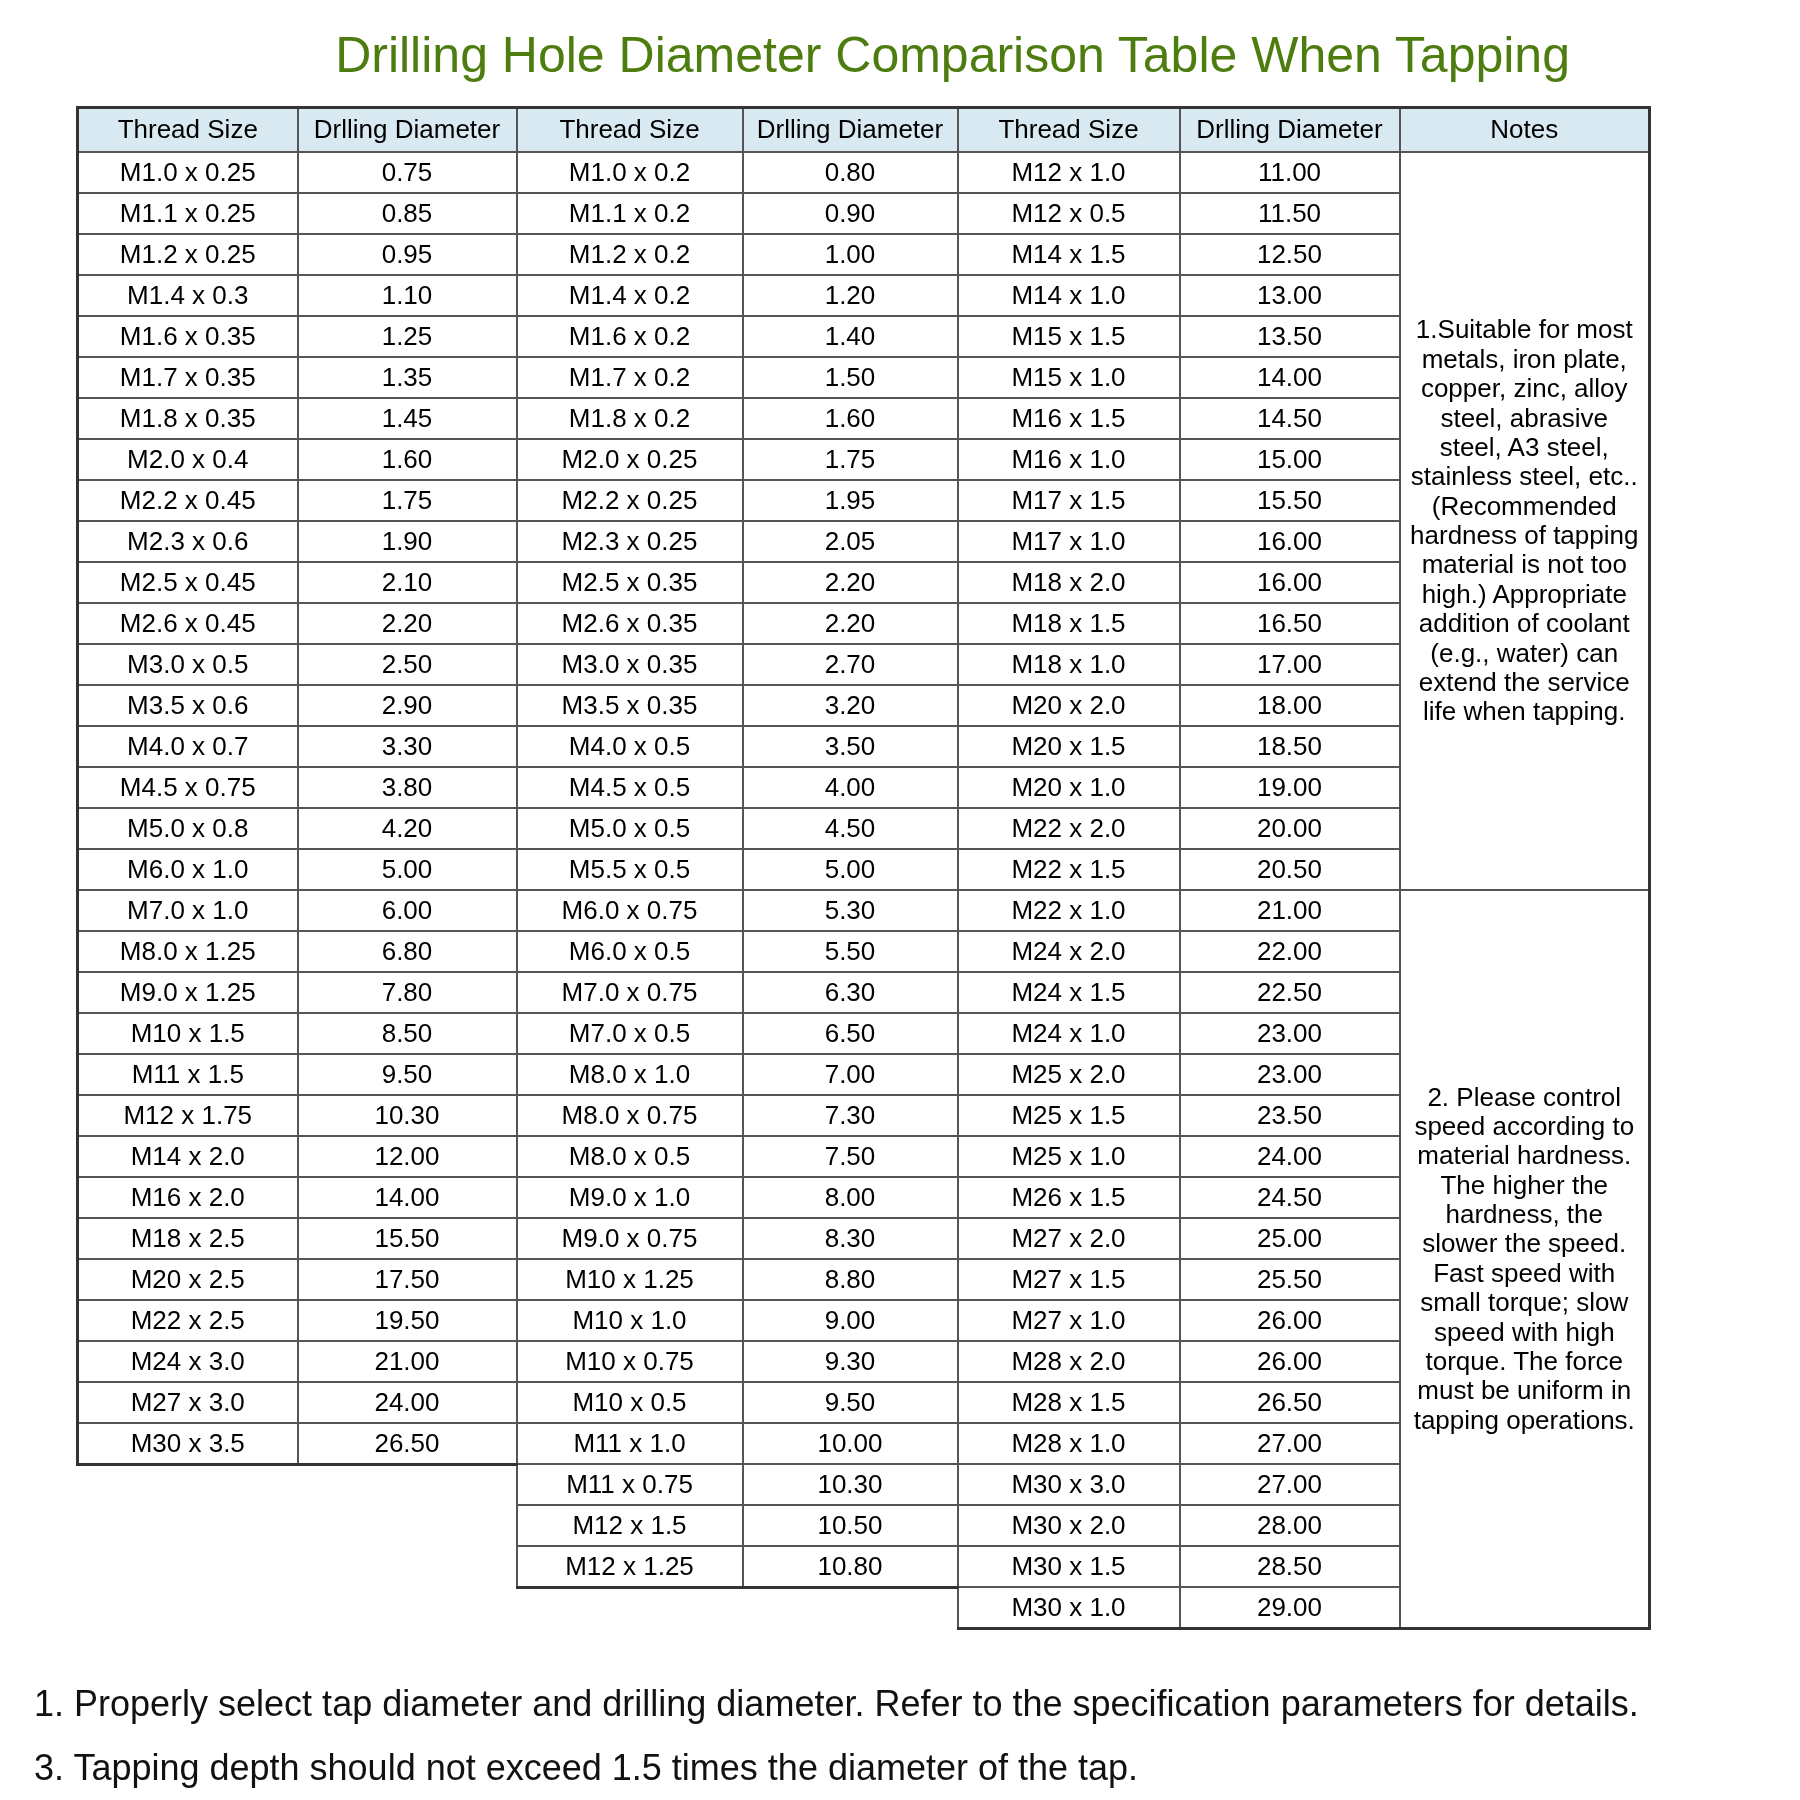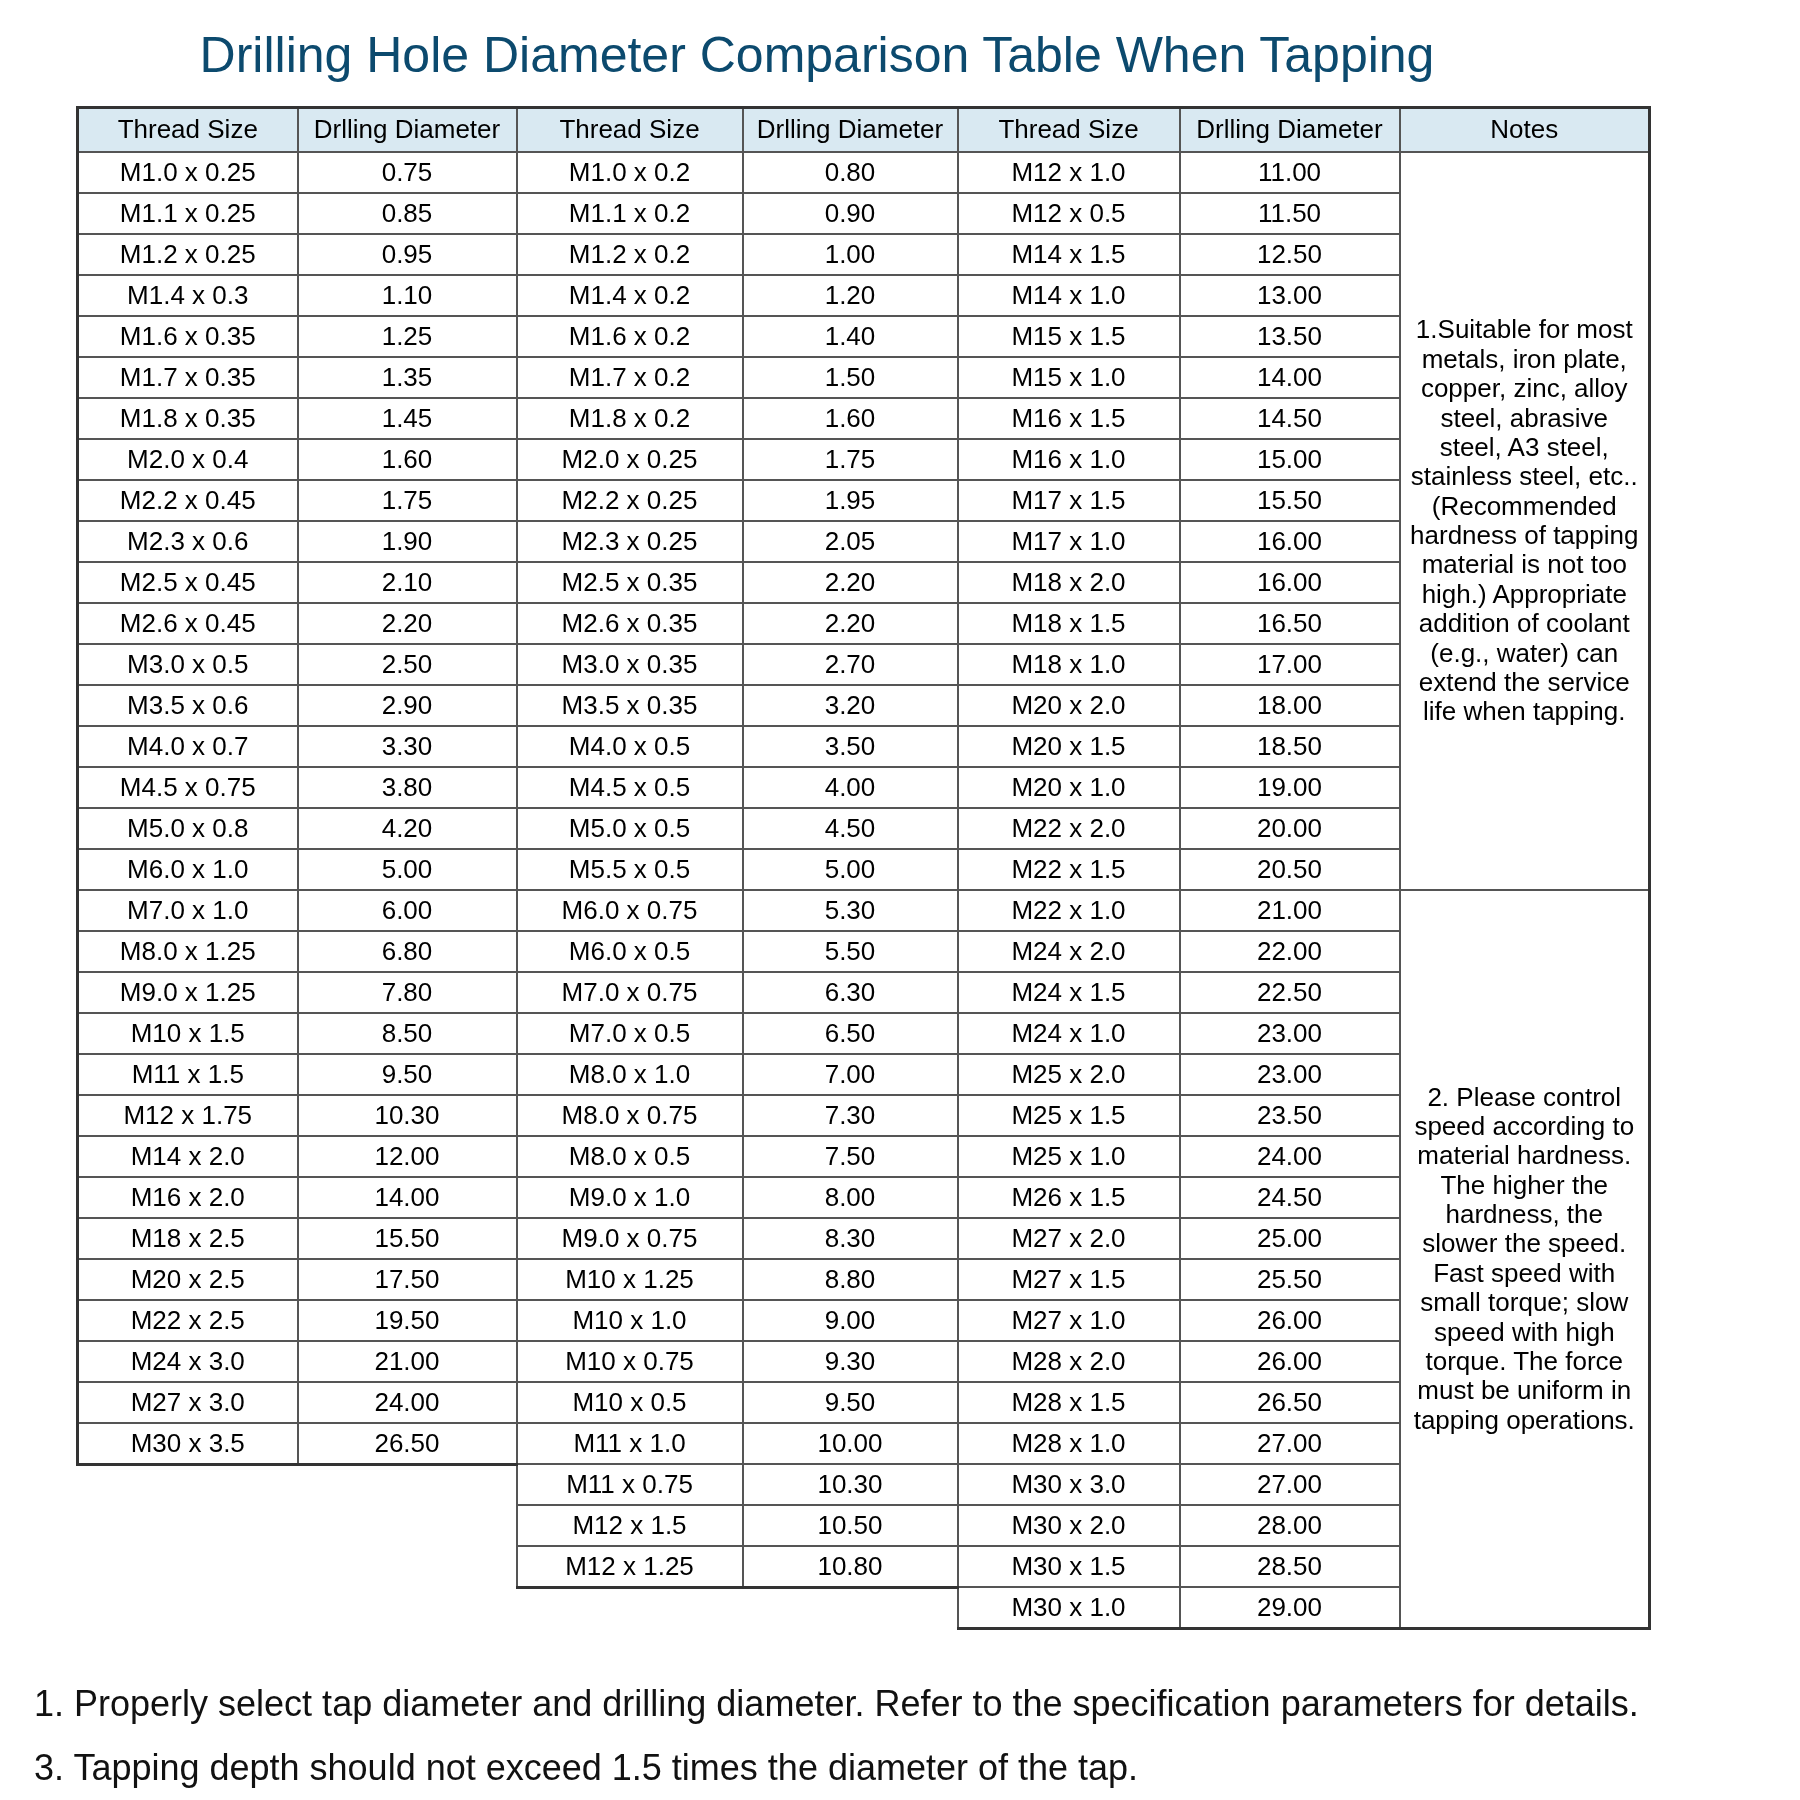--- a/index.html
+++ b/index.html
@@ -3,23 +3,22 @@
 <meta charset="utf-8">
 <style>
   html,body{margin:0;padding:0;}
   body{
     width:1800px;height:1800px;background:#ffffff;color:#000;
     font-family:"Liberation Sans","DejaVu Sans",sans-serif;
     position:relative;overflow:hidden;
   }
   .title{
     width:1570px;margin:26px 0 22px 0;
-    font-size:50px;font-weight:400;text-align:center;color:#0c4a6e;
+    font-size:50px;font-weight:400;text-align:right;color:#4d7c0f;
     letter-spacing:0px;
-    padding-left:32px;
   }
   table.spec-table{
     border-collapse:collapse;table-layout:fixed;
     margin-left:76px;
   }
   .spec-table th,.spec-table td{
     border:2px solid #555;
     text-align:center;vertical-align:middle;
     font-size:26px;font-weight:400;line-height:1.05;
     padding:0 4px;overflow:hidden;

